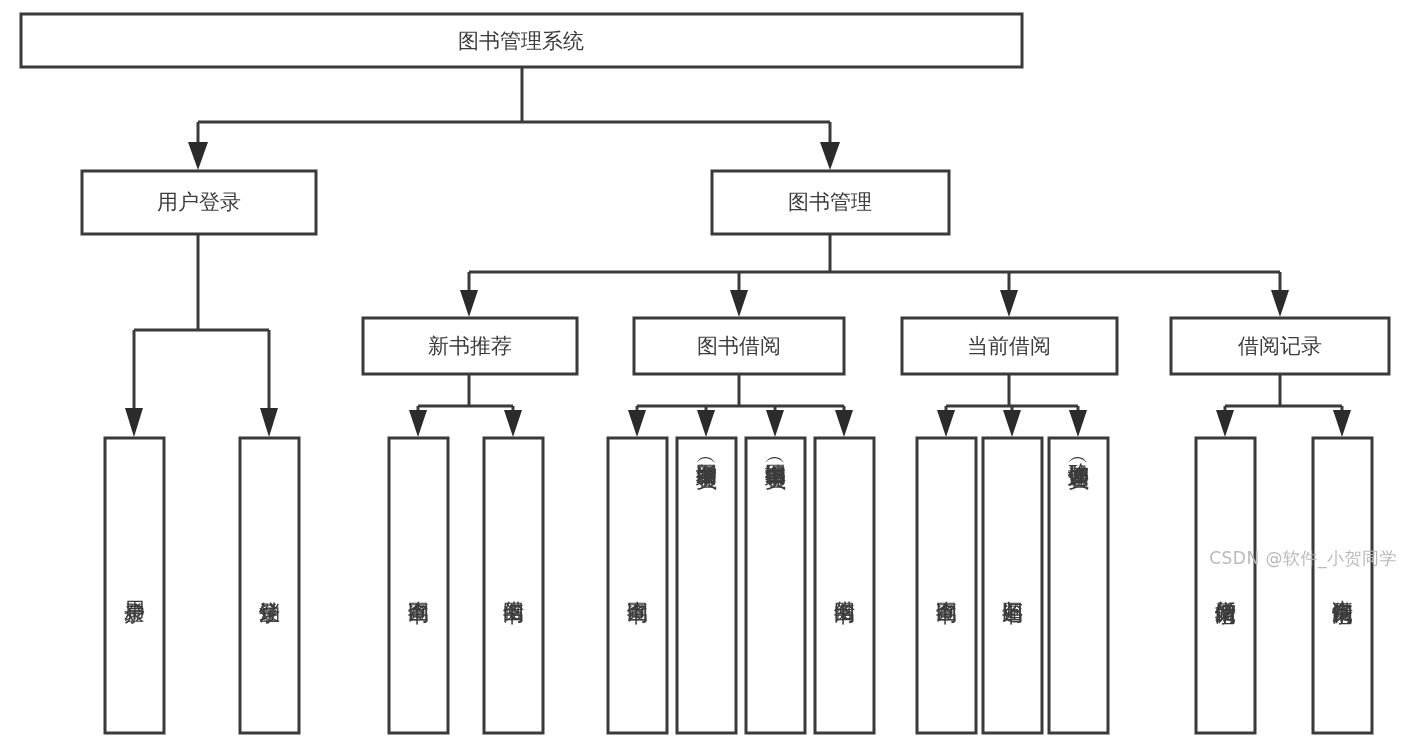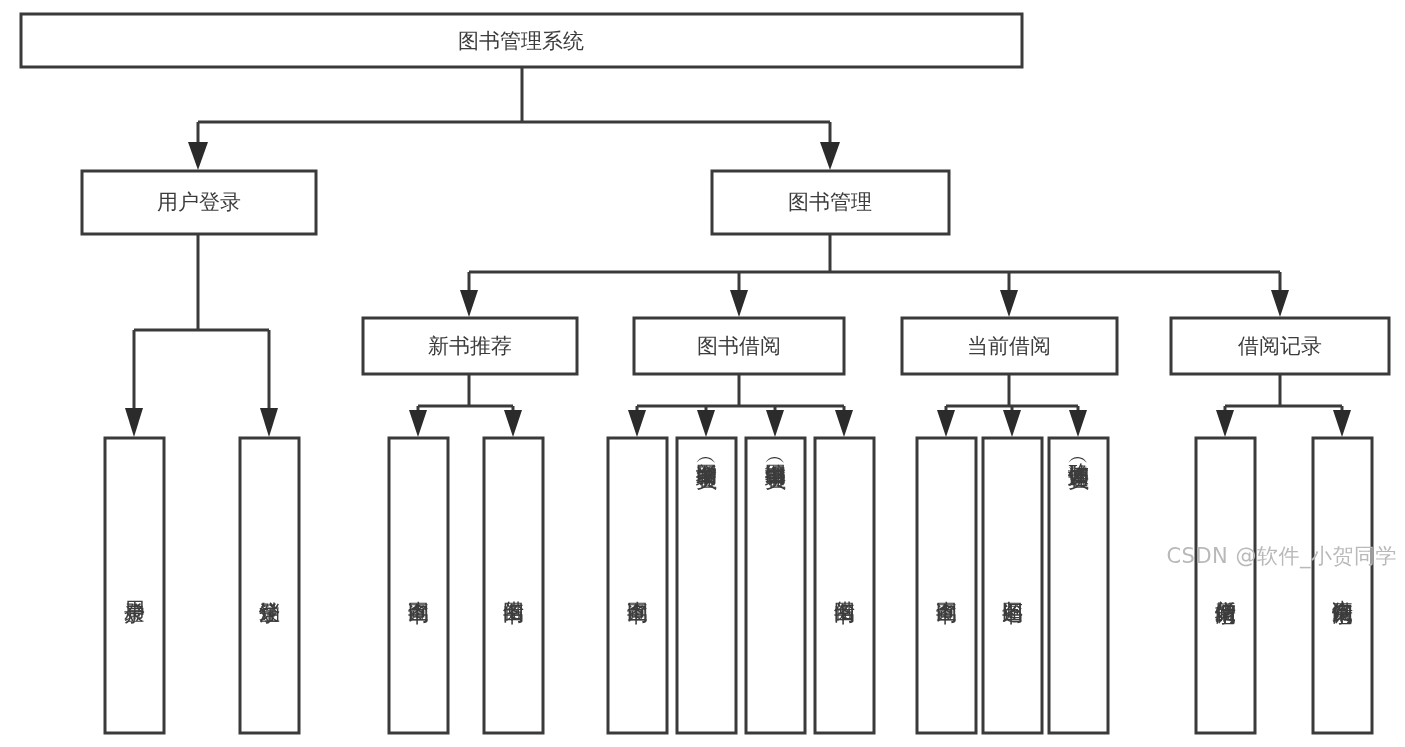--- a/index.html
+++ b/index.html
@@ -71,21 +71,21 @@
     line-height: 1.34;
     letter-spacing: 1px;
     white-space: nowrap;
     text-align: center;
   }
   .watermark {
     position: absolute;
     right: 8px;
     bottom: 6px;
     font-family: "DejaVu Sans", "Liberation Sans", sans-serif;
-    font-size: 21px;
+    font-size: 17px;
     color: #b9b9b9;
     letter-spacing: 0.5px;
     white-space: nowrap;
   }
 </style>
 </head>
 <body>
 
 <div id="diagram-root">
 

